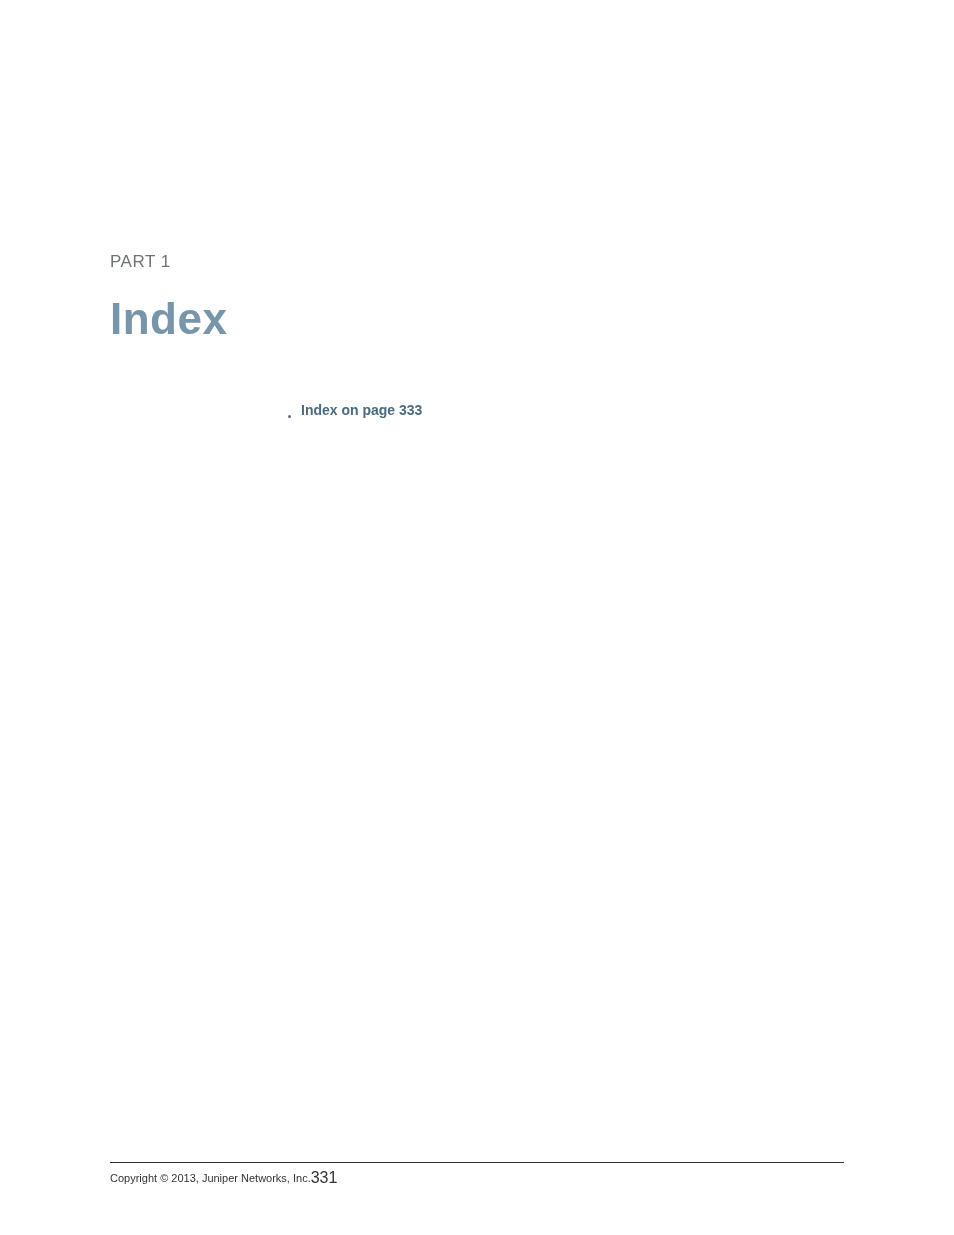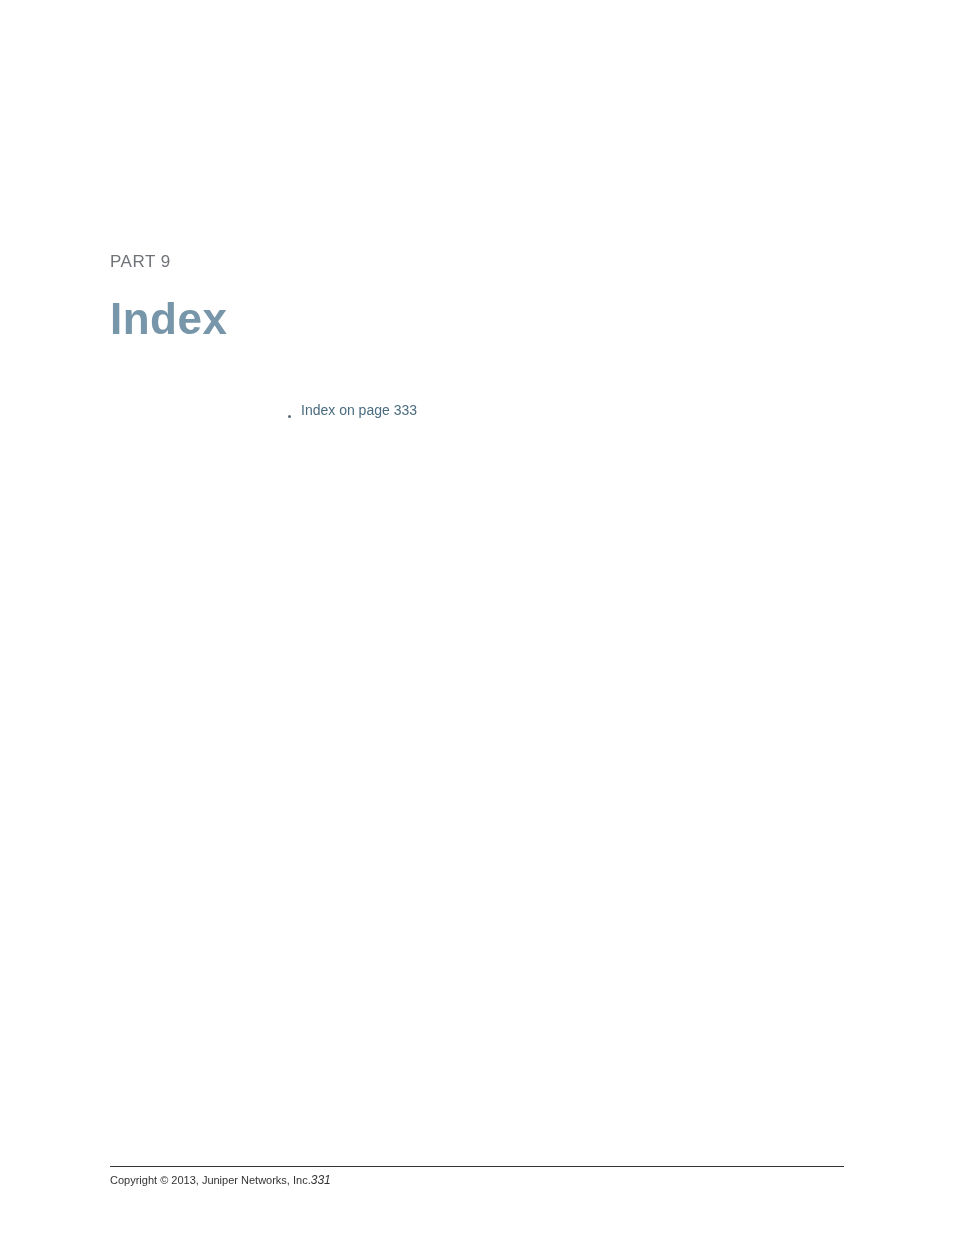--- a/index.html
+++ b/index.html
@@ -31,20 +31,21 @@
       letter-spacing: 0.5px;
       margin-bottom: 58px;
     }
     .bullet-list {
       padding-left: 178px;
     }
     .bullet-item {
       display: flex;
       align-items: flex-end;
       gap: 10px;
+      font-weight: bold;
     }
     .bullet-dot {
       width: 3px;
       height: 3px;
       background: #5a6a78;
       border-radius: 50%;
       flex-shrink: 0;
     }
     .bullet-link {
       font-size: 14px;
@@ -60,30 +61,29 @@
       padding-top: 6px;
       display: flex;
       justify-content: flex-start;
       align-items: center;
     }
     .copyright {
       font-size: 11px;
       color: #333;
     }
     .page-number {
-      font-size: 12px;
+      font-size: 16px;
       color: #333;
-      font-style: italic;
     }
   </style>
 </head>
 <body>
 
 <div class="page-content">
-  <div class="part-label">PART 9</div>
+  <div class="part-label">PART 1</div>
   <div class="main-title">Index</div>
   <div class="bullet-list">
     <div class="bullet-item">
       <span class="bullet-dot"></span>
       <a href="#" class="bullet-link">Index on page 333</a>
     </div>
   </div>
 </div>
 
 <div class="footer-bar">

